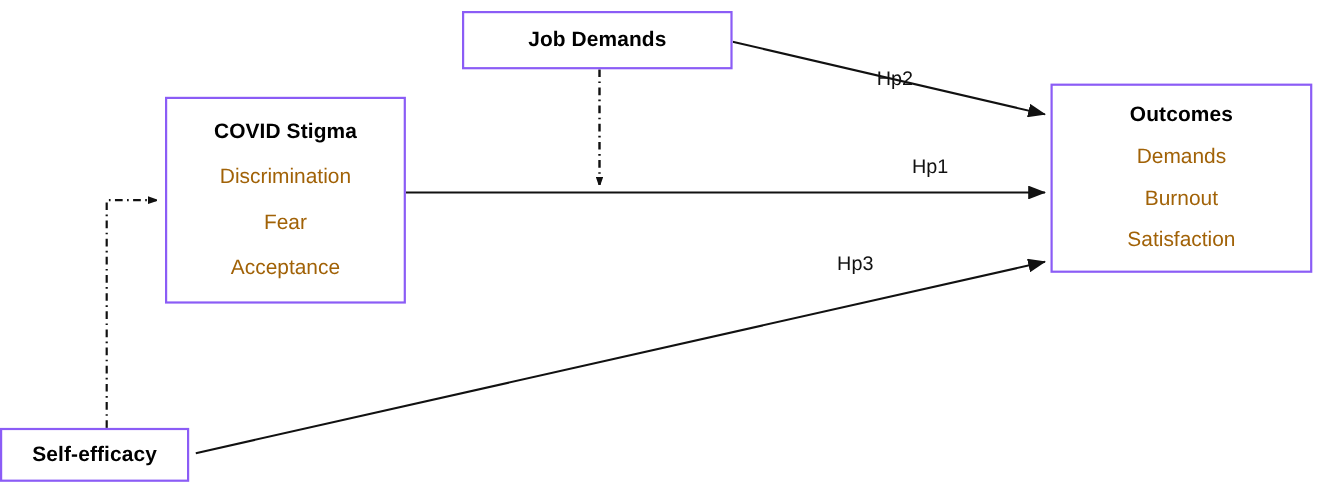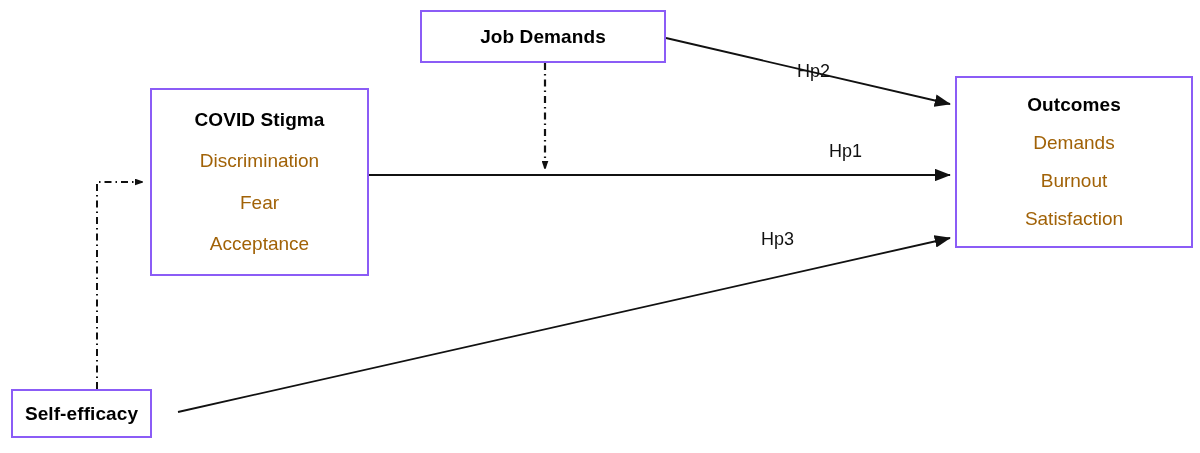--- a/index.html
+++ b/index.html
@@ -58,23 +58,23 @@
     height: 53px;
   }
   #node-outcomes {
     left: 955px;
     top: 76px;
     width: 238px;
     height: 172px;
     justify-content: space-evenly;
   }
   #node-self-efficacy {
-    left: 11px;
+    left: 0;
     top: 389px;
-    width: 141px;
+    width: 172px;
     height: 49px;
   }
   .edge-label {
     position: absolute;
     font-size: 18px;
     color: #111111;
     z-index: 3;
     white-space: nowrap;
   }
   #label-hp2 { left: 797px; top: 43px; margin-top: 18px; }

